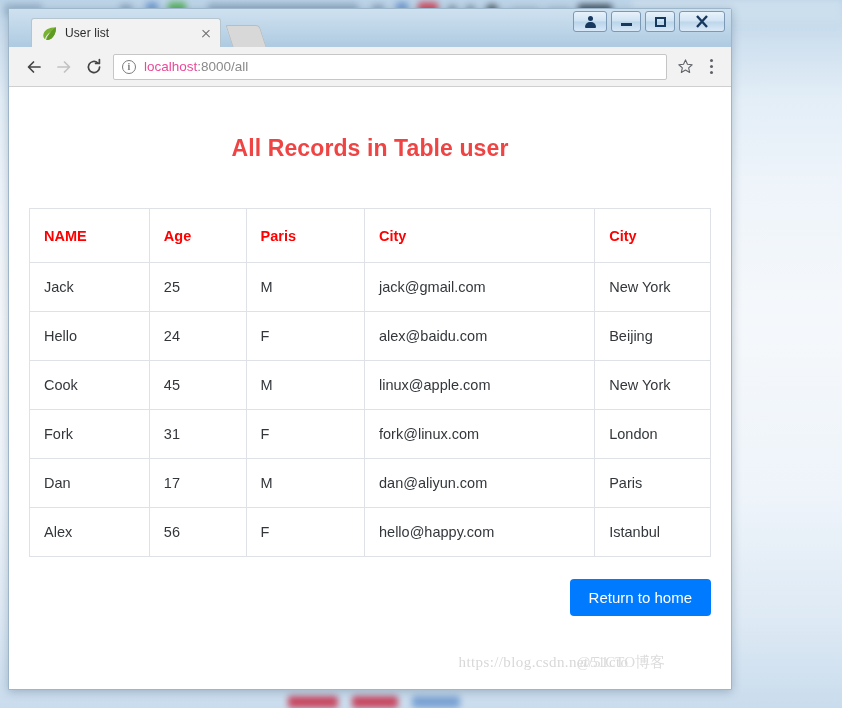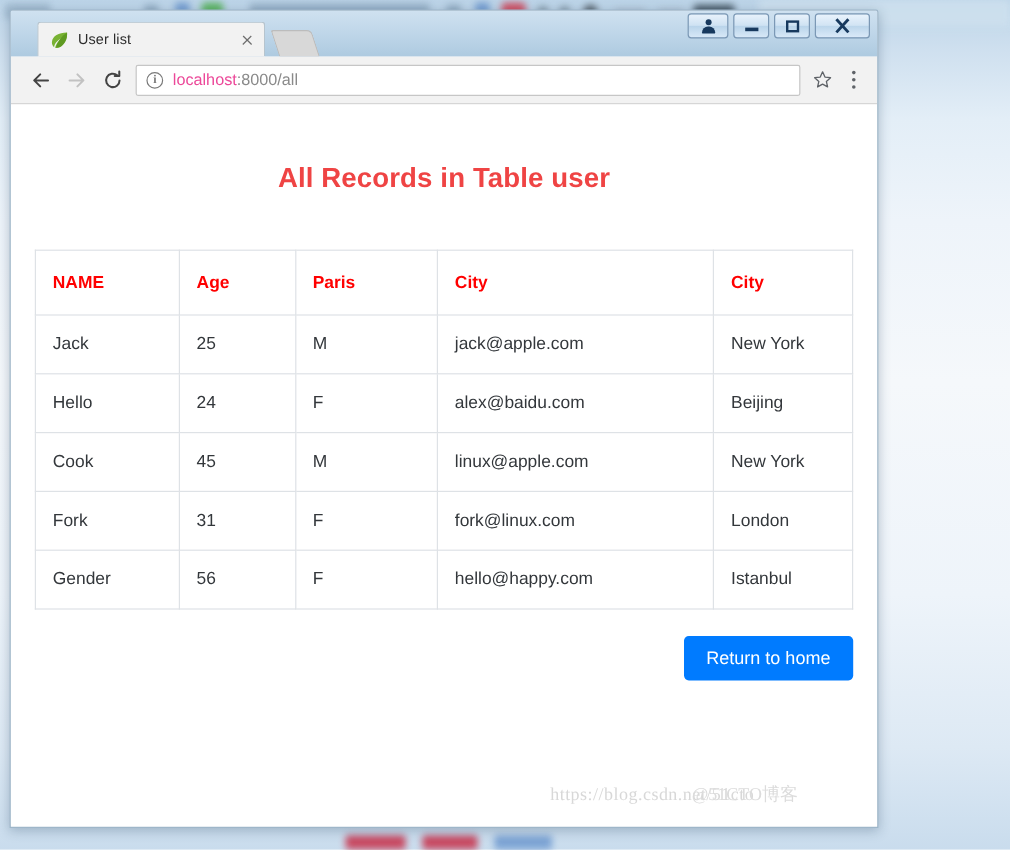--- a/index.html
+++ b/index.html
@@ -417,21 +417,21 @@
               <th>Paris</th>
               <th>City</th>
               <th>City</th>
             </tr>
           </thead>
           <tbody>
             <tr>
               <td>Jack</td>
               <td>25</td>
               <td>M</td>
-              <td>jack@apple.com</td>
+              <td>jack@gmail.com</td>
               <td>New York</td>
             </tr>
             <tr>
               <td>Hello</td>
               <td>24</td>
               <td>F</td>
               <td>alex@baidu.com</td>
               <td>Beijing</td>
             </tr>
             <tr>
@@ -442,21 +442,28 @@
               <td>New York</td>
             </tr>
             <tr>
               <td>Fork</td>
               <td>31</td>
               <td>F</td>
               <td>fork@linux.com</td>
               <td>London</td>
             </tr>
             <tr>
-              <td>Gender</td>
+              <td>Dan</td>
+              <td>17</td>
+              <td>M</td>
+              <td>dan@aliyun.com</td>
+              <td>Paris</td>
+            </tr>
+            <tr>
+              <td>Alex</td>
               <td>56</td>
               <td>F</td>
               <td>hello@happy.com</td>
               <td>Istanbul</td>
             </tr>
           </tbody>
         </table>
 
         <div class="btn-row">
           <button class="btn-primary">Return to home</button>

